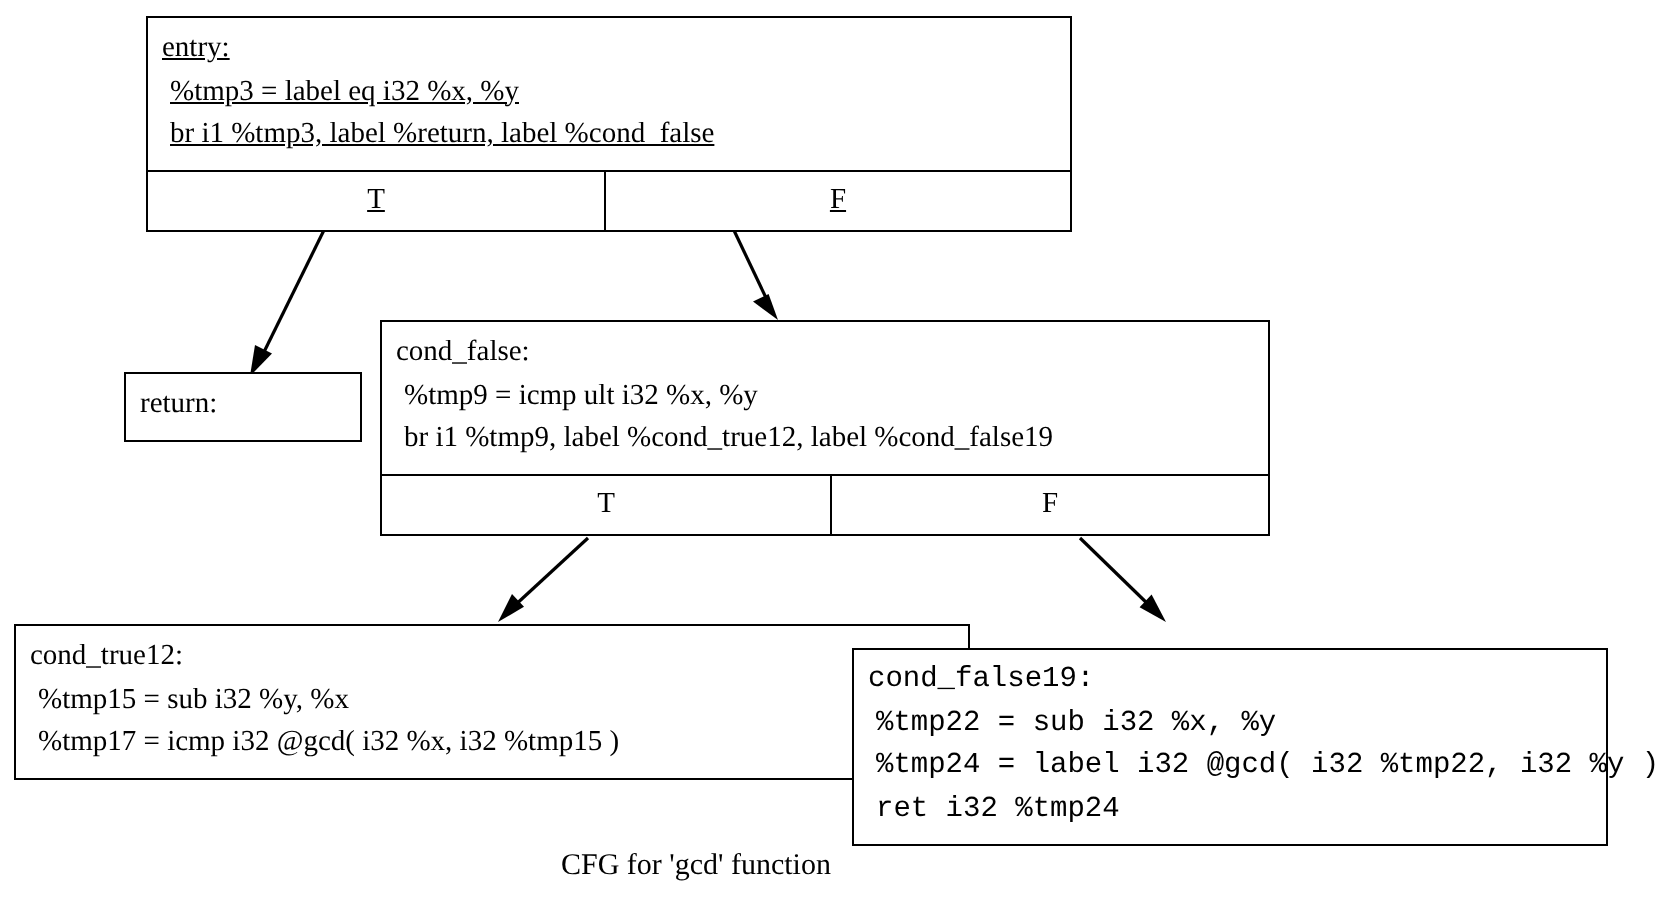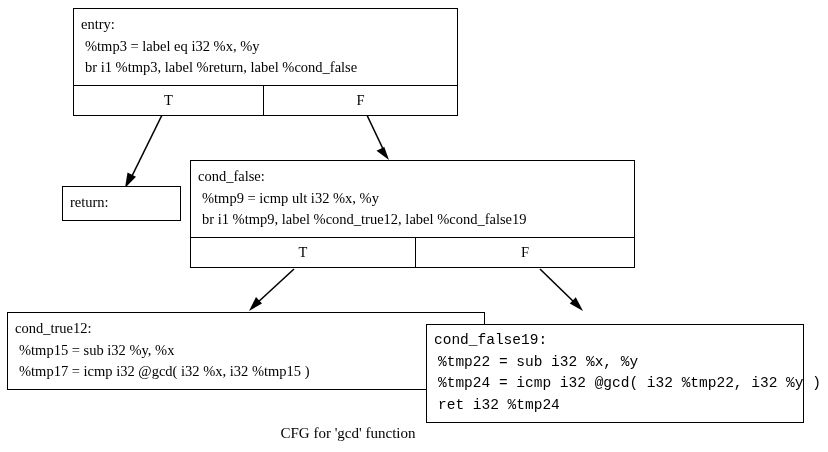--- a/index.html
+++ b/index.html
@@ -52,21 +52,21 @@
     align-items: center;
     justify-content: center;
     font-size: 14.5px;
     line-height: 1;
     box-sizing: border-box;
   }
   .port.port-f {
     border-left: 1.5px solid #000000;
   }
   
-  #node-entry      { left: 73px;  top: 8px;   width: 385px; }
+  #node-entry      { left: 73px;  top: 8px;   width: 463px; text-decoration: underline; }
   #node-return     { left: 62px;  top: 186px; width: 119px; }
   #node-cond-false { left: 190px; top: 160px; width: 445px; }
   #node-cond-true12  { left: 7px;   top: 312px; width: 478px; }
   #node-cond-false19 { left: 426px; top: 324px; width: 378px; font-family: Liberation Mono, monospace; }
 
   #node-entry .port-t { flex-basis: 189px; }
   #node-entry .port-f { flex-basis: 194px; }
   #node-cond-false .port-t { flex-basis: 225px; }
   #node-cond-false .port-f { flex-basis: 220px; }
 
@@ -150,18 +150,18 @@
     <div class="code-line label-line">cond_true12:</div>
     <div class="code-line">%tmp15 = sub i32 %y, %x</div>
     <div class="code-line">%tmp17 = icmp i32 @gcd( i32 %x, i32 %tmp15 )</div>
   </div>
 </div>
 
 <div class="node" id="node-cond-false19">
   <div class="node-body">
     <div class="code-line label-line">cond_false19:</div>
     <div class="code-line">%tmp22 = sub i32 %x, %y</div>
-    <div class="code-line">%tmp24 = icmp i32 @gcd( i32 %tmp22, i32 %y )</div>
+    <div class="code-line">%tmp24 = label i32 @gcd( i32 %tmp22, i32 %y )</div>
     <div class="code-line">ret i32 %tmp24</div>
   </div>
 </div>
 
 <div id="graph-caption">CFG for 'gcd' function</div>
 
 </body></html>

